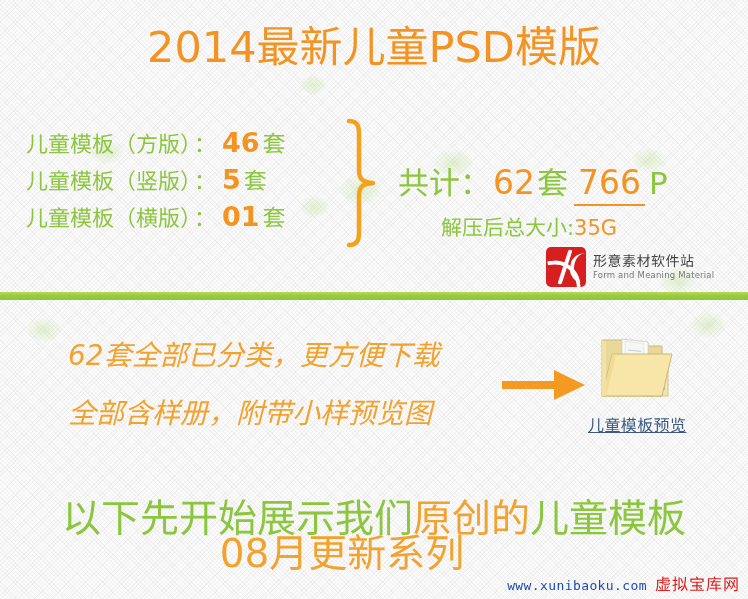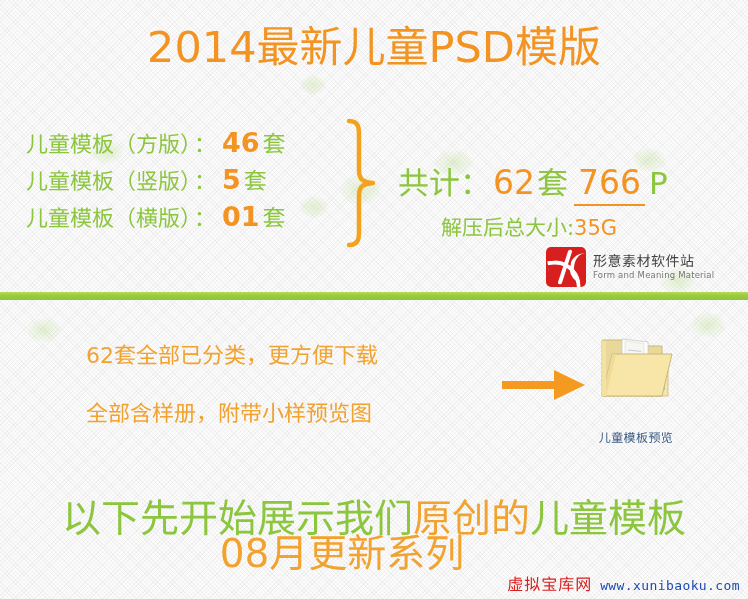--- a/index.html
+++ b/index.html
@@ -188,25 +188,26 @@
     position: absolute;
     left: 0; top: 292px;
     width: 748px;
     height: 8px;
     background: linear-gradient(180deg, #b7d95c 0%, #9ACB3B 45%, #8CC63E 100%);
   }
 
   
   .feature-line {
     position: absolute;
-    left: 86px;
+    left: 68px;
     color: #F2A22E;
-    font-size: 22px;
+    font-size: 28px;
     white-space: nowrap;
     line-height: 32px;
+    font-style: italic;
   }
   #feature-1 { top: 340px; }
   #feature-2 { top: 398px; }
 
   
   #arrow {
     position: absolute;
     left: 502px; top: 368px;
     width: 84px; height: 34px;
   }
@@ -214,24 +215,25 @@
   
   #folder-block {
     position: absolute;
     left: 588px; top: 330px;
     width: 96px;
     text-align: center;
   }
   #folder-icon { width: 88px; height: 80px; display: block; margin: 0 auto; }
   #folder-label {
     color: #3A5A82;
-    font-size: 12px;
-    margin-top: 18px;
+    font-size: 16px;
+    margin-top: 2px;
     white-space: nowrap;
     letter-spacing: 0.4px;
+    text-decoration: underline;
   }
 
   
   #bottom-1 {
     position: absolute;
     left: 0; top: 478px;
     width: 748px;
     text-align: center;
     font-size: 39px;
     line-height: 48px;
@@ -362,17 +364,17 @@
     </svg>
     <div id="folder-label">儿童模板预览</div>
   </div>
 
   <div id="bottom-1">
     <span class="g">以下先开始展示我们</span><span class="o">原创的</span><span class="g">儿童模板</span>
   </div>
   <div id="bottom-2">08月更新系列</div>
 
   <div id="watermark">
+    <span id="wm-url">www.xunibaoku.com</span>
     <span id="wm-cn">虚拟宝库网</span>
-    <span id="wm-url">www.xunibaoku.com</span>
   </div>
 
 </div>
 
 </body></html>

